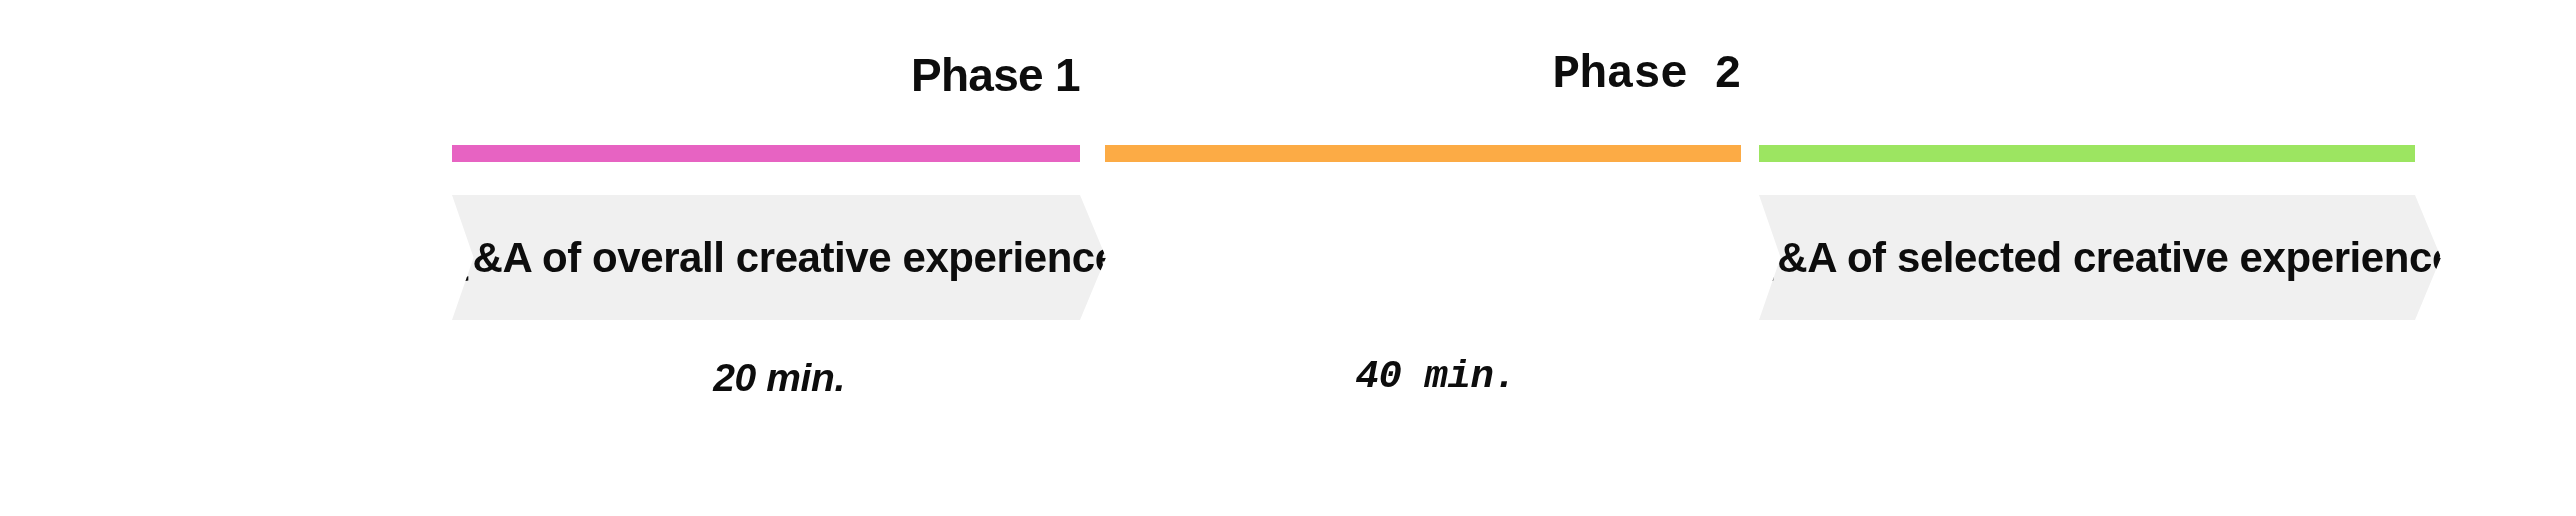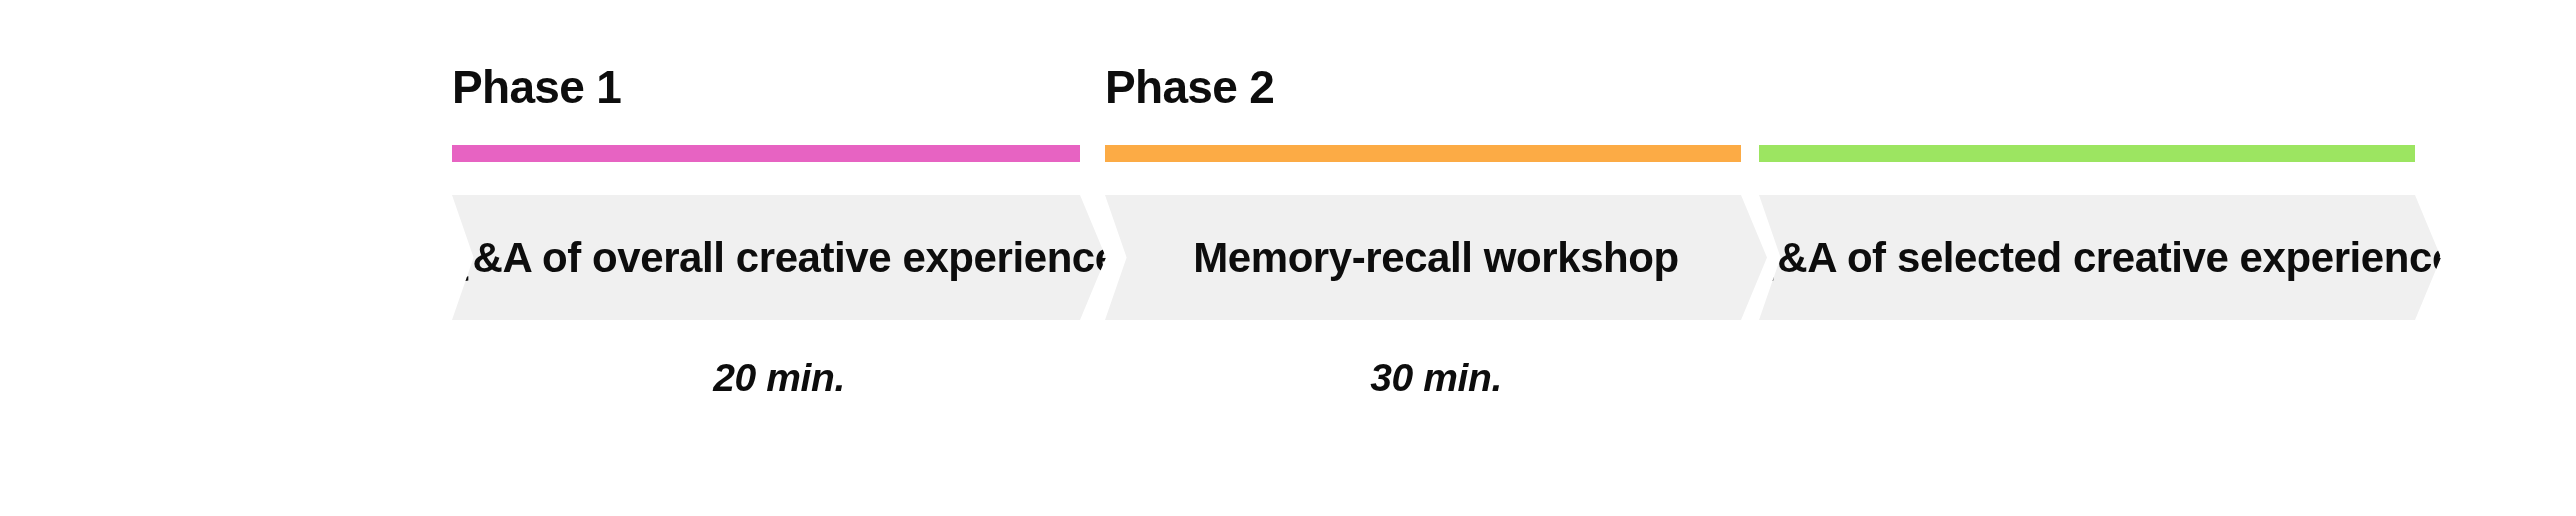--- a/index.html
+++ b/index.html
@@ -16,29 +16,29 @@
     font-family: "Liberation Sans", sans-serif;
     color: #0d0d0d;
   }
   .phase {
     position: absolute;
     top: 0;
     height: 100%;
   }
   
   .phase.p1 { left: 452px;  width: 628px; }
-  .phase.p2 { left: 1105px; width: 636px; }
+  .phase.p2 { left: 1105px; width: 636px; font-family: Liberation Mono, monospace; }
   .phase.p3 { left: 1759px; width: 656px; }
 
   .phase-title {
     position: absolute;
-    top: 64px;
+    top: 52px;
     left: 0;
     width: 100%;
-    text-align: left;
+    text-align: right;
     font-size: 46px;
     font-weight: 700;
     letter-spacing: -0.015em;
     line-height: 1;
     white-space: nowrap;
   }
   .color-bar {
     position: absolute;
     top: 145px;
     left: 0;
@@ -90,24 +90,21 @@
     <div class="color-bar" style="background: rgb(231, 99, 194);"></div>
     <div class="arrow-band">
       <div class="band-label">Q&amp;A of overall creative experience</div>
     </div>
     <div class="duration">20 min.</div>
   </div>
 
   <div class="phase p2">
     <div class="phase-title">Phase 2</div>
     <div class="color-bar" style="background: rgb(252, 171, 69);"></div>
-    <div class="arrow-band">
-      <div class="band-label">Memory-recall workshop</div>
-    </div>
-    <div class="duration">30 min.</div>
+    <div class="duration">40 min.</div>
   </div>
 
   <div class="phase p3">
     <div class="color-bar" style="background: rgb(156, 229, 97);"></div>
     <div class="arrow-band">
       <div class="band-label">Q&amp;A of selected creative experience</div>
     </div>
   </div>
 
 </div>

